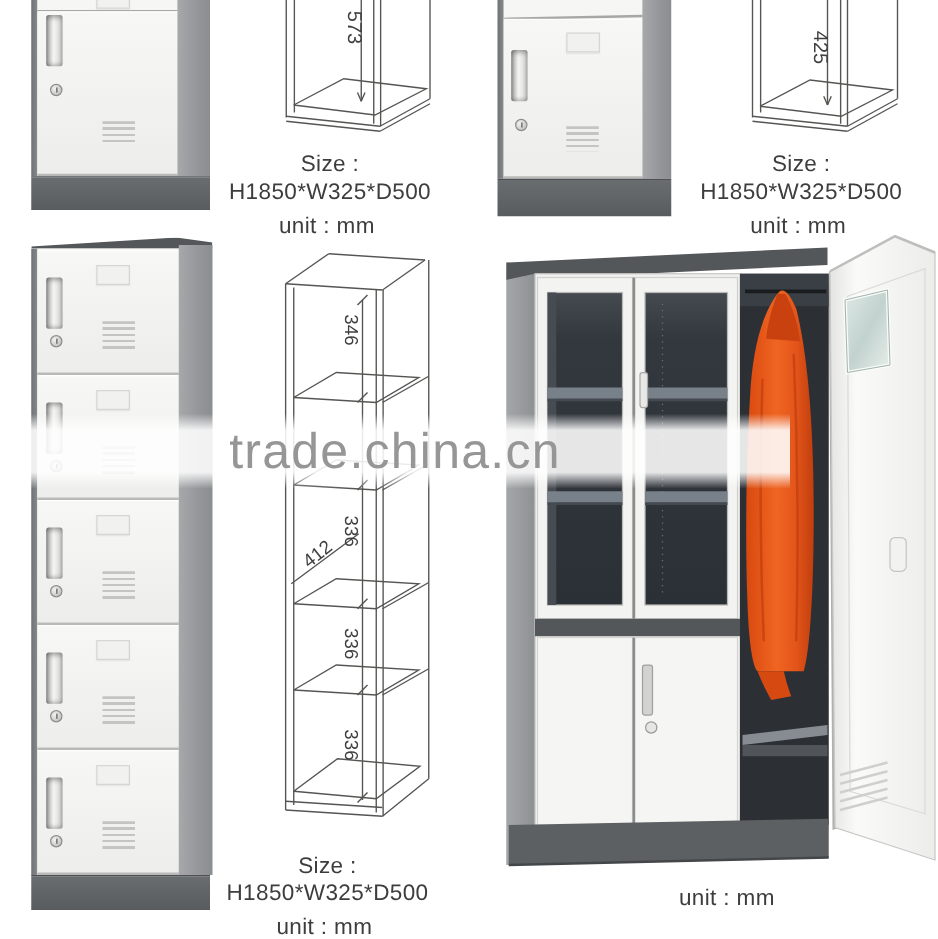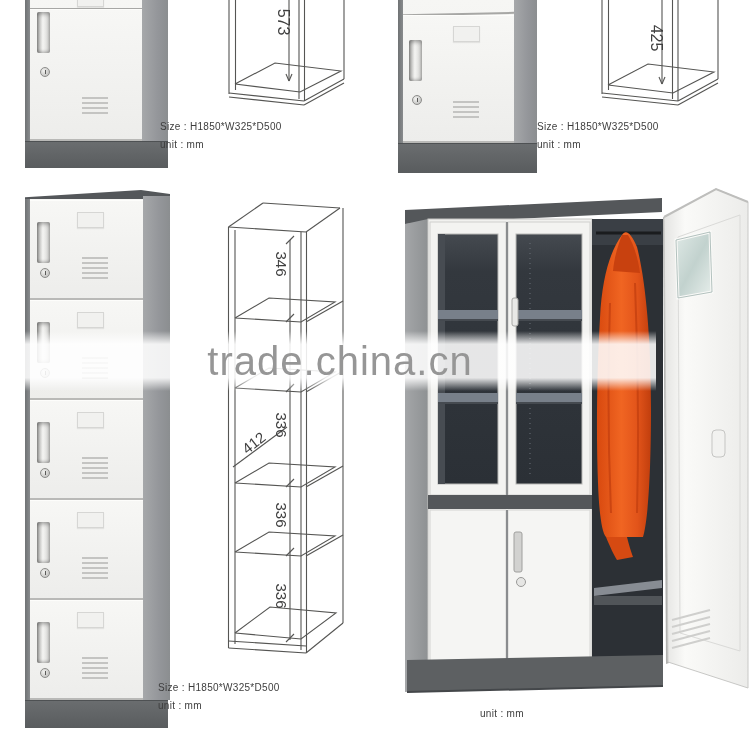--- a/index.html
+++ b/index.html
@@ -22,34 +22,34 @@
         box-shadow:0 1px 1px rgba(0,0,0,.07);}
   .handle{position:absolute;width:13px;height:41px;border-radius:2px;
           background:linear-gradient(90deg,#a9a9a7,#f4f4f2 45%,#d4d4d2);
           box-shadow:inset 0 2px 4px rgba(0,0,0,.35),inset 0 -2px 3px rgba(0,0,0,.18);}
   .lock{position:absolute;width:10px;height:10px;border-radius:50%;box-sizing:border-box;
         background:radial-gradient(circle at 35% 35%,#f2f2f0,#b5b5b3);border:1px solid #8d8d8b;}
   .lock:after{content:"";position:absolute;left:4px;top:2px;width:1px;height:4px;background:#5a5a58;}
   .vents{position:absolute;background:repeating-linear-gradient(180deg,#c4c4c2 0 2px,rgba(0,0,0,0) 2px 5px);}
 
   
-  .caption{position:absolute;font-size:10px;line-height:1.2;color:#3d3d3d;text-align:left;
+  .caption{position:absolute;font-size:18px;line-height:1.2;color:#3d3d3d;text-align:center;
            letter-spacing:.3px;}
   .caption .unit{margin-top:6px;padding-right:5px;}
 
   
   svg{position:absolute;overflow:visible;}
   .wf line,.wf path,.wf polyline{stroke:#555553;stroke-width:1.1;fill:none;}
   .wf text{fill:#3f3f3f;font-family:"Liberation Sans",sans-serif;}
 
   
   .watermark-band{position:absolute;left:0;top:331px;width:632px;height:60px;z-index:50;
     background:linear-gradient(180deg,rgba(255,255,255,0) 0%,rgba(255,255,255,.88) 22%,
                rgba(255,255,255,.88) 78%,rgba(255,255,255,0) 100%);
-    display:flex;align-items:center;padding-left:24px;}
+    display:flex;align-items:center;}
   .watermark-text{width:640px;text-align:center;font-size:40px;color:#969696;letter-spacing:1px;}
 </style>
 </head>
 <body>
 
 <div id="stage">
 
   <div>
     <div class="frame-strip" style="left:25px;top:0;width:5px;height:141px"></div>
     <div class="locker-front" style="left:30px;top:0;width:112px;height:141px">

